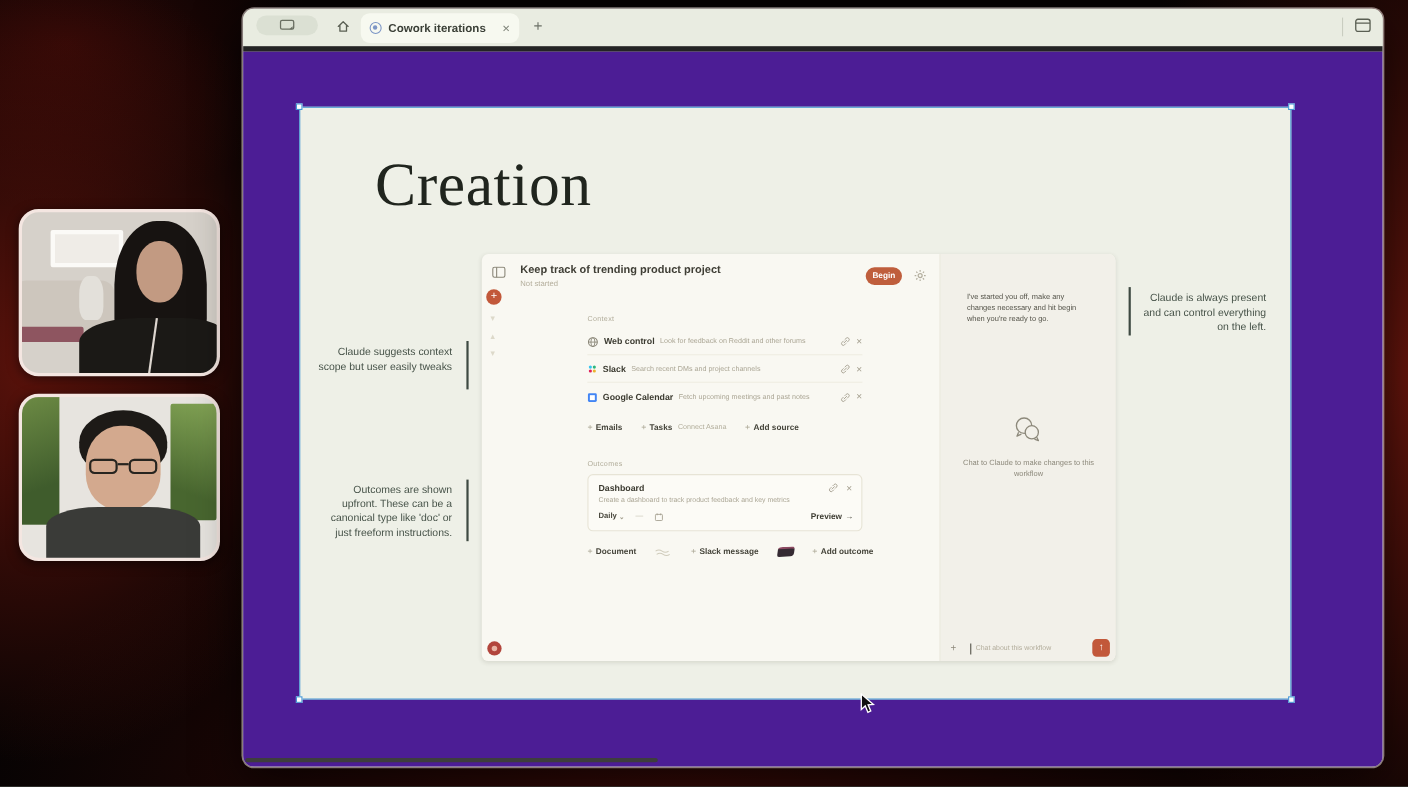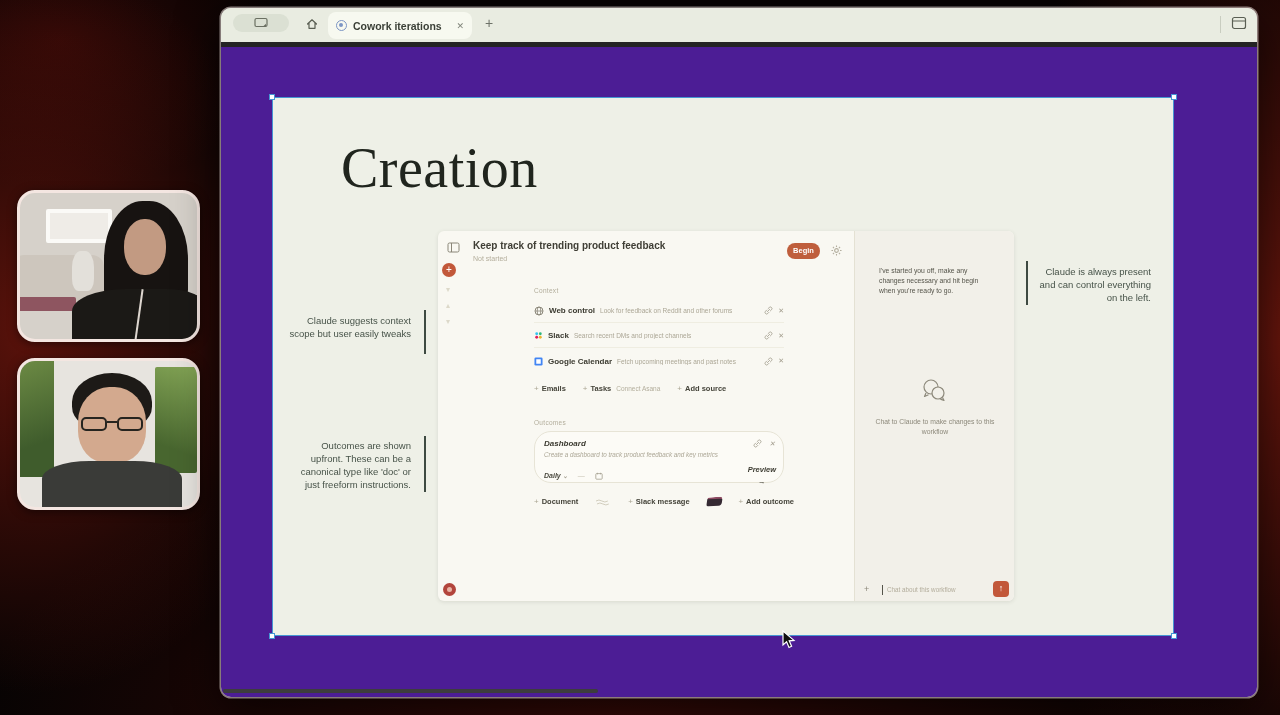--- a/index.html
+++ b/index.html
@@ -92,29 +92,29 @@
   .row1{top:68px;} .row2{top:93px;} .row3{top:118px;border-bottom:none;}
   .row .name{font-size:8px;font-weight:bold;color:#3c3b31;white-space:nowrap;}
   .row .desc{font-size:6.5px;color:#aba695;white-space:nowrap;overflow:hidden;flex:1;}
   .row .ric{flex:none;color:#a39e8e;font-size:7px;}
   .addrow{position:absolute;left:0;width:260px;display:flex;gap:17px;align-items:center;}
   .ar1{top:153px;} .ar2{top:266px;}
   .addbtn{font-size:7.5px;font-weight:bold;color:#45443a;white-space:nowrap;display:flex;align-items:center;gap:3px;}
   .addbtn .pl{color:#aaa593;font-weight:normal;font-size:8px;}
   .addbtn .hint{color:#b3ae9c;font-weight:normal;font-size:6.5px;margin-left:2px;}
   .dash-card{position:absolute;left:0;top:200px;width:250px;height:52px;background:#fcfbf6;
-    border:1px solid #e7e4d6;border-radius:17px;font-style:italic;}
+    border:1px solid #e7e4d6;border-radius:5px;}
   .dc-title{position:absolute;left:9px;top:7px;font-size:8px;font-weight:bold;color:#3c3b31;}
   .dc-ics{position:absolute;right:8px;top:7px;display:flex;gap:7px;color:#a39e8e;font-size:7px;align-items:center;}
   .dc-desc{position:absolute;left:9px;top:19px;width:232px;font-size:6.3px;color:#aba695;white-space:nowrap;overflow:hidden;}
   .dc-bot{position:absolute;left:9px;top:33px;width:232px;display:flex;align-items:center;gap:10px;}
   .freq{font-size:7px;font-weight:bold;color:#4a493e;display:flex;gap:2px;align-items:center;}
   .freq .ch{font-size:6px;color:#a39e8e;}
   .dc-dash{font-size:7px;color:#c6c2b1;}
-  .preview{margin-left:auto;font-size:7.5px;font-weight:bold;color:#3c3b31;display:flex;gap:3px;align-items:center;flex-direction:column;}
+  .preview{margin-left:auto;font-size:7.5px;font-weight:bold;color:#3c3b31;display:flex;gap:3px;align-items:center;}
   .scribble{color:#ccc8b8;}
   .collab{width:15px;height:9px;background:#352a33;border-top:2px solid #8d4a62;border-radius:2px 3px 3px 2px;transform:skewX(-12deg) rotate(-4deg);}
   
   .apanel{position:absolute;left:416px;top:0;width:160px;height:370px;background:#f2f0e9;
     border-left:1px solid #e4e1d3;border-radius:0 6px 6px 0;}
   .amsg{position:absolute;left:24px;top:35px;width:106px;font-size:6.8px;line-height:1.5;color:#55544a;}
   .empty-ic{position:absolute;left:64px;top:146px;}
   .empty-tx{position:absolute;left:20px;top:186px;width:120px;text-align:center;font-size:6.8px;line-height:1.5;color:#8d897b;}
   .chat-in{position:absolute;left:0px;top:350px;width:160px;height:18px;}
   .ci-plus{position:absolute;left:9px;top:3px;font-size:9px;color:#8d897b;}
@@ -208,21 +208,21 @@
               <rect x="1" y="1" width="11" height="9" rx="1.5" fill="none" stroke="#8a8678" stroke-width="1"></rect>
               <line x1="4.5" y1="1" x2="4.5" y2="10" stroke="#8a8678" stroke-width="1"></line>
             </svg>
           </div>
           <div class="add-step">+</div>
           <span class="ghost g1">▾</span>
           <span class="ghost g2">▴</span>
           <span class="ghost g3">▾</span>
           <div class="claude-dot"></div>
 
-          <div class="wf-title">Keep track of trending product feedback</div>
+          <div class="wf-title">Keep track of trending product project</div>
           <div class="wf-status">Not started</div>
           <div class="begin-btn">Begin</div>
           <div class="gear">
             <svg width="11" height="11" viewBox="0 0 12 12">
               <circle cx="6" cy="6" r="2" fill="none" stroke="#b3ae9e" stroke-width="1.2"></circle>
               <g stroke="#b3ae9e" stroke-width="1.2">
                 <line x1="6" y1="0.5" x2="6" y2="2.2"></line>
                   <line x1="6" y1="9.8" x2="6" y2="11.5"></line>
                 <line x1="0.5" y1="6" x2="2.2" y2="6"></line>
                   <line x1="9.8" y1="6" x2="11.5" y2="6"></line>

